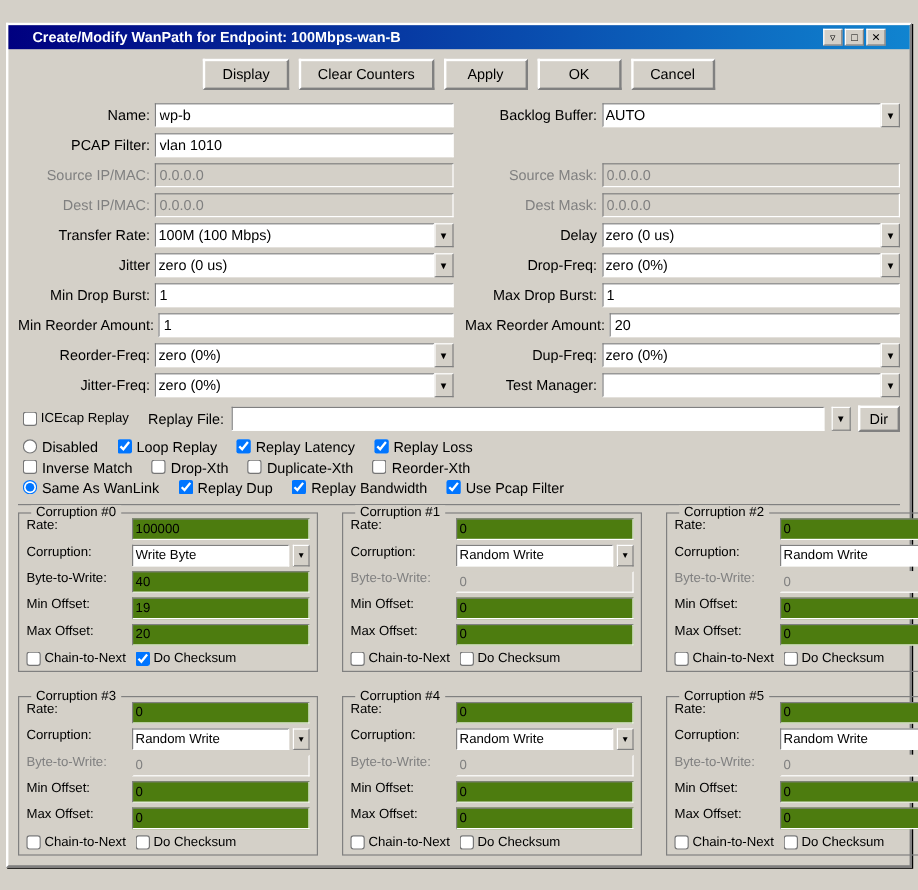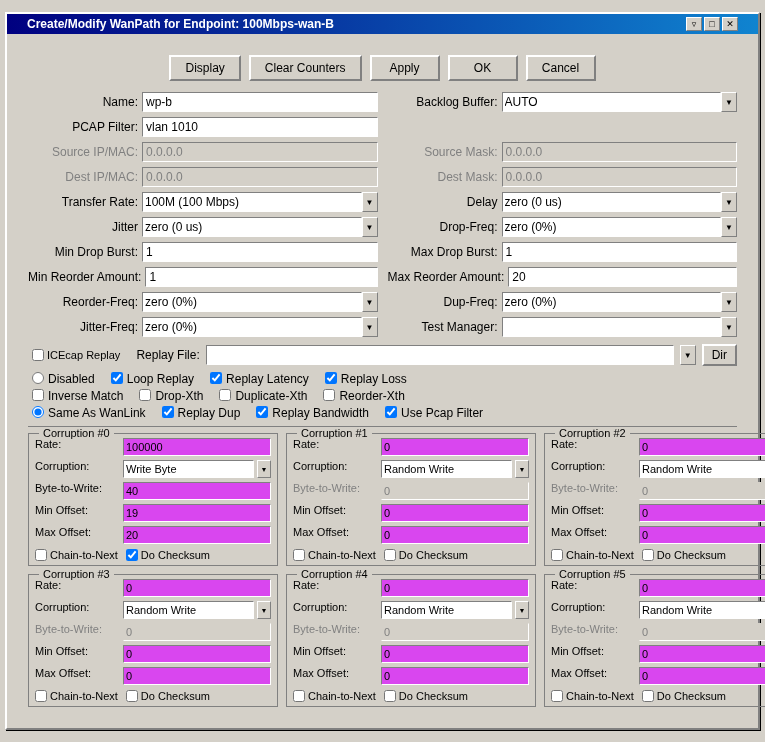--- a/index.html
+++ b/index.html
@@ -42,21 +42,21 @@
       border: 1px solid #808080;
       border-top-color: #fff;
       border-left-color: #fff;
       font-size: 9px;
       cursor: pointer;
       display: flex;
       align-items: center;
       justify-content: center;
     }
     .content {
-      padding: 21px;
+      padding: 8px;
     }
     .toolbar {
       display: flex;
       gap: 8px;
       margin-bottom: 10px;
       justify-content: center;
     }
     .btn {
       padding: 4px 14px;
       background: #d4d0c8;
@@ -157,21 +157,21 @@
     .icecap-row {
       display: flex;
       align-items: center;
       gap: 6px;
       margin-bottom: 6px;
       padding-left: 4px;
     }
     .corruption-grid {
       display: grid;
       grid-template-columns: 1fr 1fr 1fr;
-      gap: 8px;
+      gap: 20px;
     }
     .corruption-box {
       border: 1px solid #808080;
       padding: 4px 6px;
       position: relative;
     }
     .corruption-title {
       position: absolute;
       top: -7px;
       left: 10px;
@@ -193,21 +193,21 @@
       color: #808080;
     }
     .corr-input {
       flex: 1;
       height: 18px;
       border: 1px solid;
       border-top-color: #808080;
       border-left-color: #808080;
       border-right-color: #fff;
       border-bottom-color: #fff;
-      background: #d946ef;
+      background: #4d7c0f;
       padding: 1px 2px;
       font-size: 11px;
     }
     .corr-input.disabled {
       background: #d4d0c8;
       color: #808080;
       border-top-color: #d4d0c8;
       border-left-color: #d4d0c8;
     }
     .corr-select {

